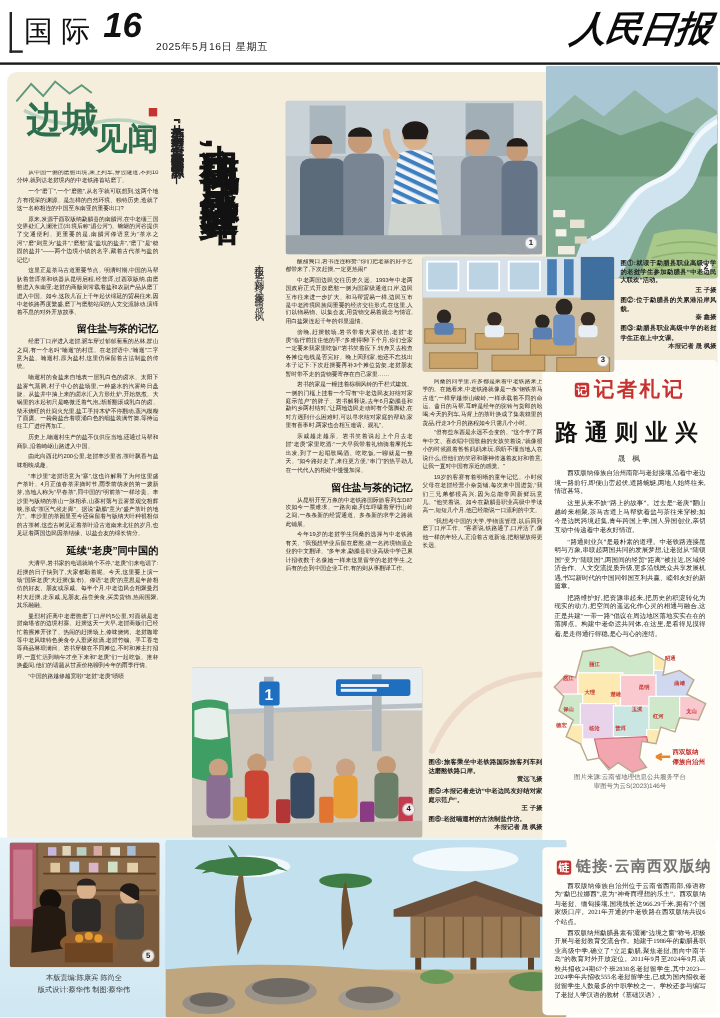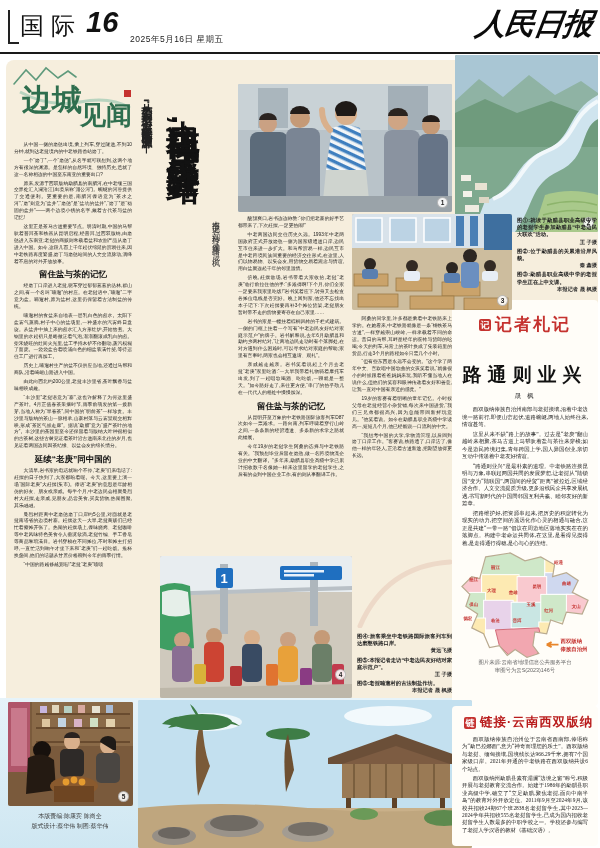--- a/index.html
+++ b/index.html
@@ -19,45 +19,45 @@
   .blue-strip{position:absolute;left:0;top:698px;width:472px;height:150px;background:linear-gradient(#e6f3f9,#cfe7f2);}
   
   .kicker{position:absolute;left:139px;top:94px;height:252px;writing-mode:vertical-rl;font-size:11px;font-weight:600;
           letter-spacing:1.5px;color:#222;}
   .headline{position:absolute;left:165px;top:94px;width:40px;height:472px;writing-mode:vertical-rl;font-size:33px;
             font-weight:900;letter-spacing:3.5px;color:#121212;}
   .byline{position:absolute;left:209px;top:214px;height:188px;writing-mode:vertical-rl;font-size:8px;letter-spacing:2px;color:#333;}
   
   .col{position:absolute;font-size:4.8px;line-height:6.9px;text-align:justify;color:#1d1d1d;overflow:hidden;}
   .col p{margin:0 0 2px;text-indent:2em;}
-  .sechead{font-size:8.5px;font-weight:800;text-align:center;margin:6px 0 5px;text-indent:0;color:#111;}
+  .sechead{font-size:8.5px;font-weight:800;text-align:right;margin:6px 0 5px;text-indent:0;color:#111;}
   
   .photo{position:absolute;overflow:hidden;border-radius:2px;background:#ccc;}
   .photo svg{display:block;width:100%;height:100%;}
   .badge{position:absolute;width:9px;height:9px;border-radius:50%;background:rgba(255,255,255,.88);color:#222;
          font-size:6.5px;line-height:9px;text-align:center;font-weight:700;border:.5px solid rgba(0,0,0,.25);}
   
   .capblock{position:absolute;font-size:5.3px;line-height:7.2px;color:#222;text-align:justify;font-weight:600;}
   .capblock .cap{margin:0;}
   .capblock .credit{text-align:right;margin:0 0 2px;font-weight:600;color:#333;}
   
   .notes-head{display:flex;align-items:center;justify-content:center;gap:4px;padding-top:13px;}
   .red-icon{display:inline-block;width:12px;height:12px;background:#c5322f;color:#fff;font-size:9px;line-height:12px;
             text-align:center;border-radius:2px;font-weight:700;}
   .notes-tag{color:#c5322f;font-size:17px;font-weight:800;letter-spacing:2px;}
-  .notes-title{text-align:center;font-size:19px;font-weight:800;letter-spacing:6px;color:#111;margin-top:26px;}
+  .notes-title{text-align:center;font-size:19px;font-weight:800;letter-spacing:6px;color:#111;margin-top:12px;}
   .notes-author{text-align:center;font-size:6.5px;color:#333;margin-top:4px;letter-spacing:2px;}
   .notes-body{padding:5px 10px 0;font-family:"Liberation Serif",serif;font-size:5.4px;line-height:7.5px;text-align:justify;color:#222;}
   .notes-body p{margin:0 0 2px;text-indent:2em;}
   .map-wrap{margin:4px auto 0;width:138px;height:106px;}
   .map-caption{font-size:5.4px;line-height:7.5px;color:#666;text-align:center;margin-top:2px;}
   
   .link-box{position:absolute;left:452px;top:706px;width:146px;height:140px;background:#fffdf8;border-radius:4px;}
   .link-head{display:flex;align-items:center;gap:4px;padding:8px 0 0 12px;}
-  .link-tag{color:#b91c1c;font-size:12.5px;font-weight:800;letter-spacing:1px;}
+  .link-tag{color:#737373;font-size:12.5px;font-weight:800;letter-spacing:1px;}
   .link-body{padding:5px 10px 0;font-family:"Liberation Serif",serif;font-size:5.4px;line-height:7.4px;text-align:justify;color:#222;}
   .link-body p{margin:0 0 2px;text-indent:2em;}
   
   .credits{position:absolute;left:6px;top:812px;width:128px;text-align:center;font-size:6px;line-height:9.5px;color:#3a3a3a;}
   
   .deco-arc{position:absolute;left:356px;top:556px;width:96px;height:72px;opacity:.55;}
   .masthead-art{position:absolute;left:10px;top:62px;width:126px;height:76px;}
 </style>
 </head>
 <body>

